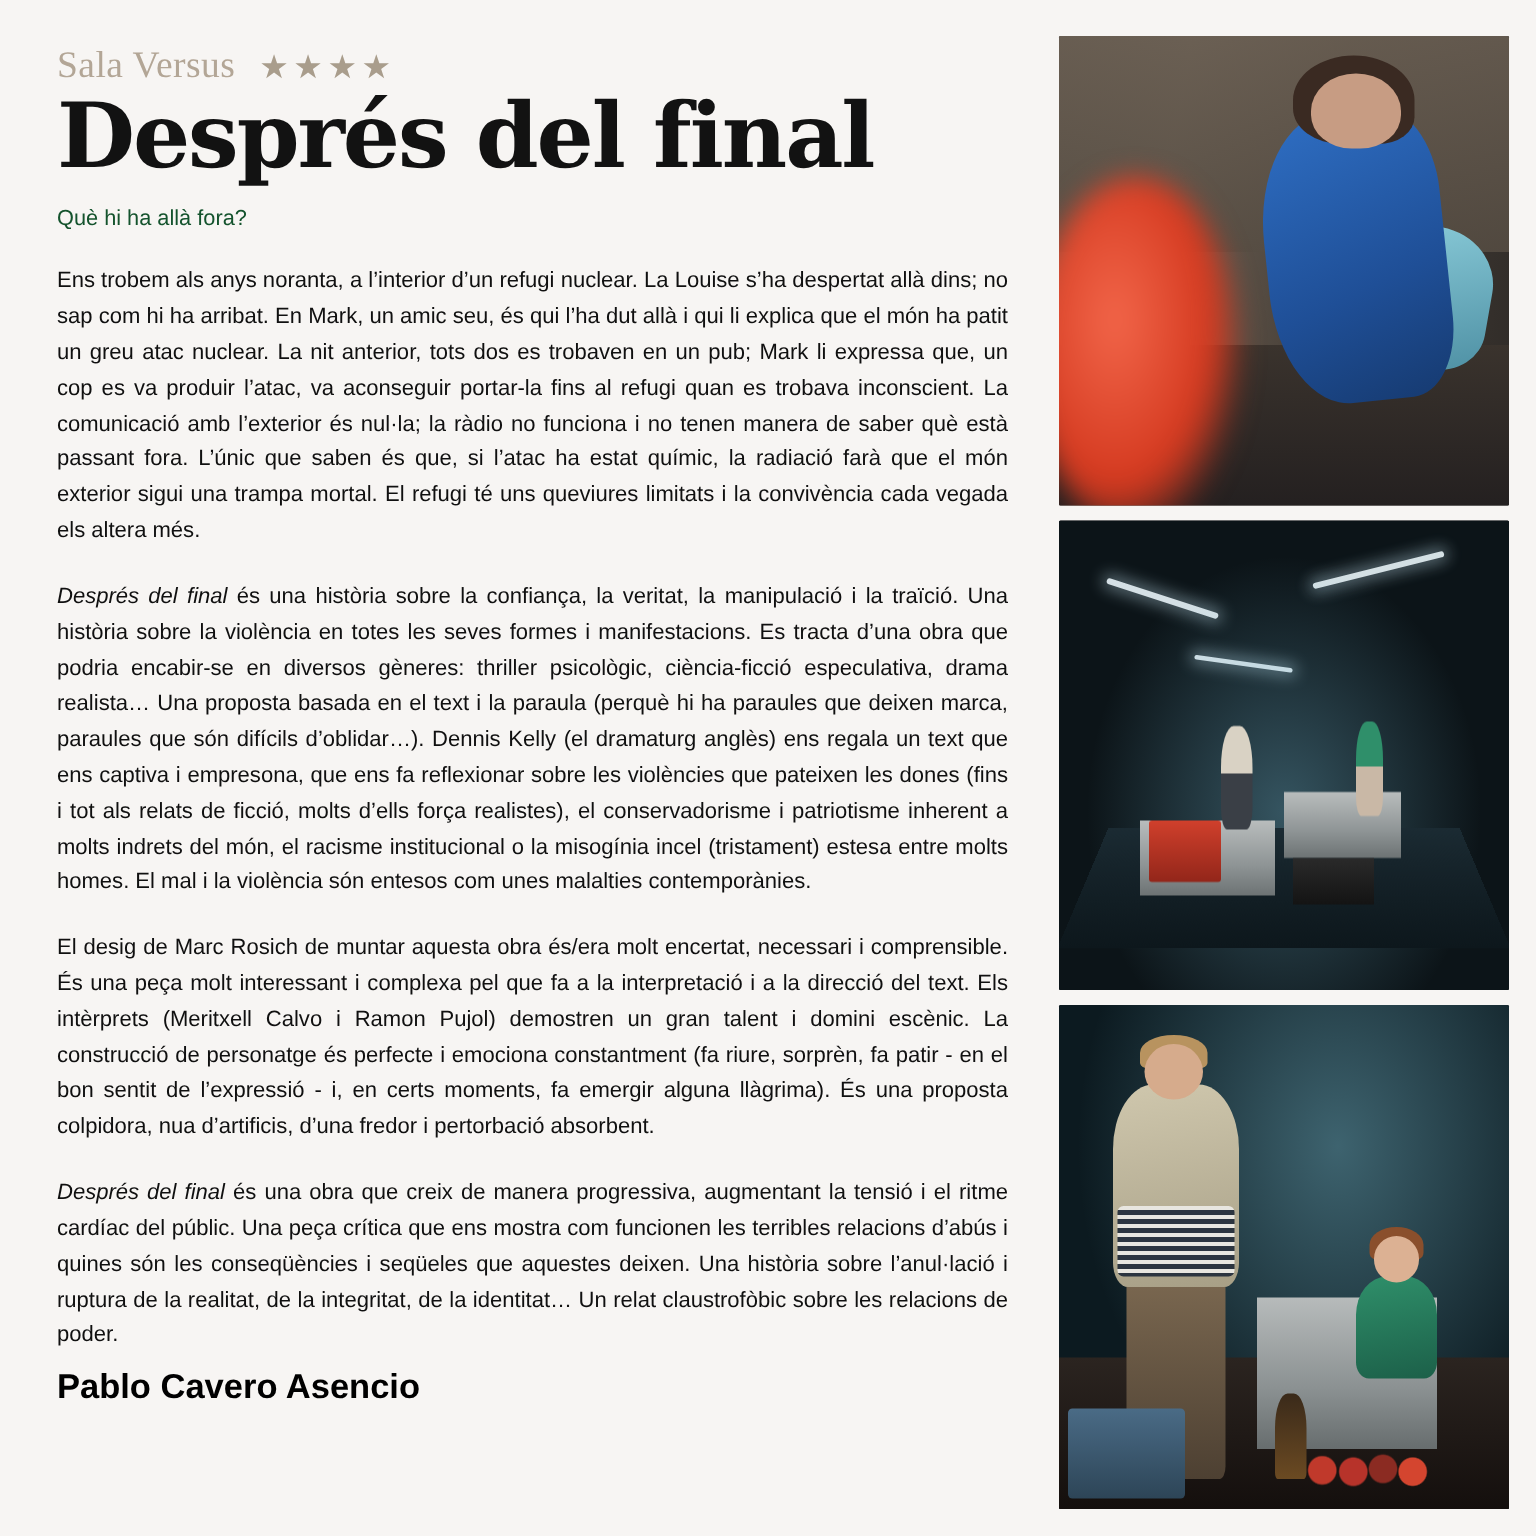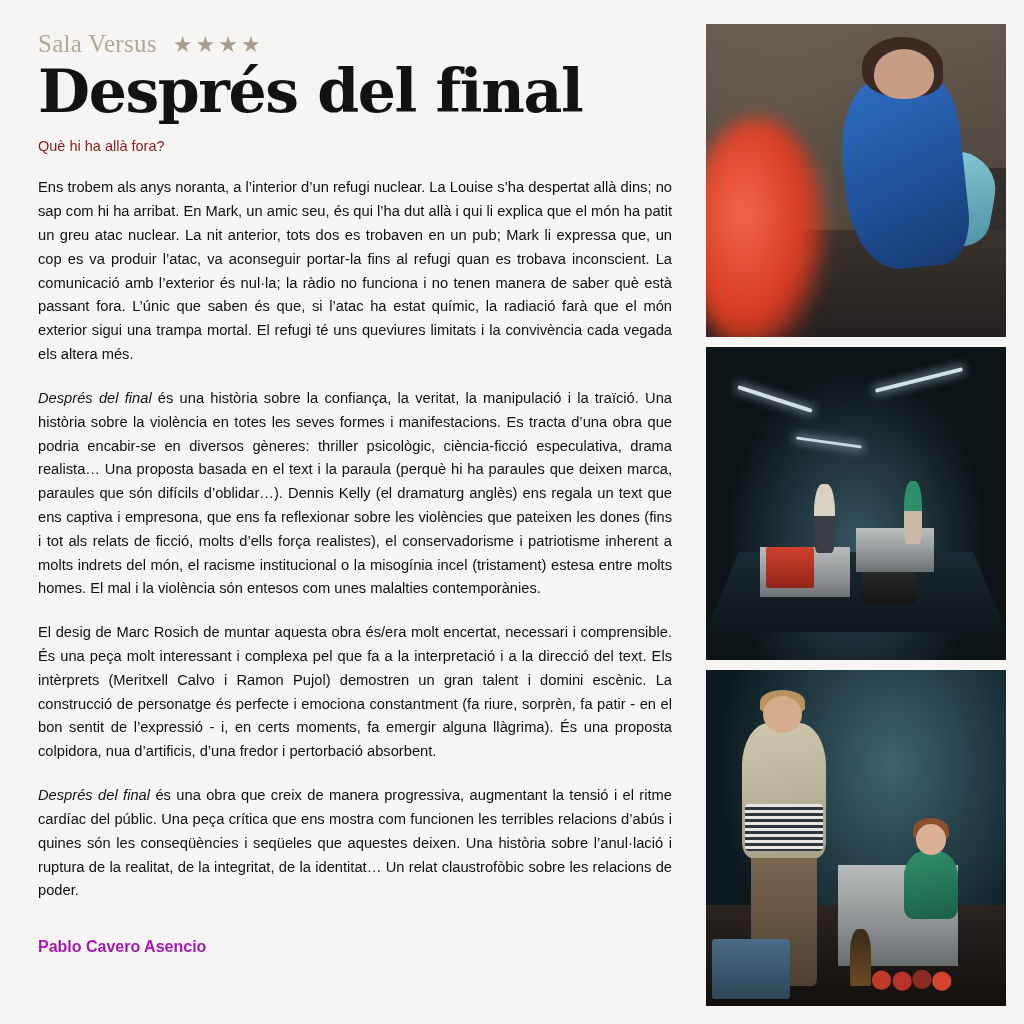--- a/index.html
+++ b/index.html
@@ -56,43 +56,43 @@
     font-family: "DejaVu Serif", serif;
     font-size: 60px;
     line-height: 1.04;
     font-weight: 700;
     color: #121212;
     margin: 2px 0 16px 0;
     letter-spacing: -1.4px;
   }
   .subtitle {
     font-size: 14.5px;
-    color: #7f1d1d;
+    color: #14532d;
     margin-bottom: 22px;
   }
 
   
   .para {
     font-size: 14.7px;
     line-height: 1.62;
     color: #101010;
     text-align: justify;
     margin: 0 0 20px 0;
   }
-  .para.last { margin-bottom: 35px; }
+  .para.last { margin-bottom: 8px; }
   .para em { font-style: italic; }
   .closing {
     font-size: 14.7px;
     color: #101010;
     margin: 0 0 40px 0;
   }
   .byline {
-    font-size: 16px;
+    font-size: 23px;
     font-weight: 700;
-    color: #a21caf;
+    color: #000000;
     margin-top: 8px;
   }
 
   
   .photo {
     position: relative;
     width: 300px;
     border-radius: 1px;
     overflow: hidden;
     background: #1a1a1c;

